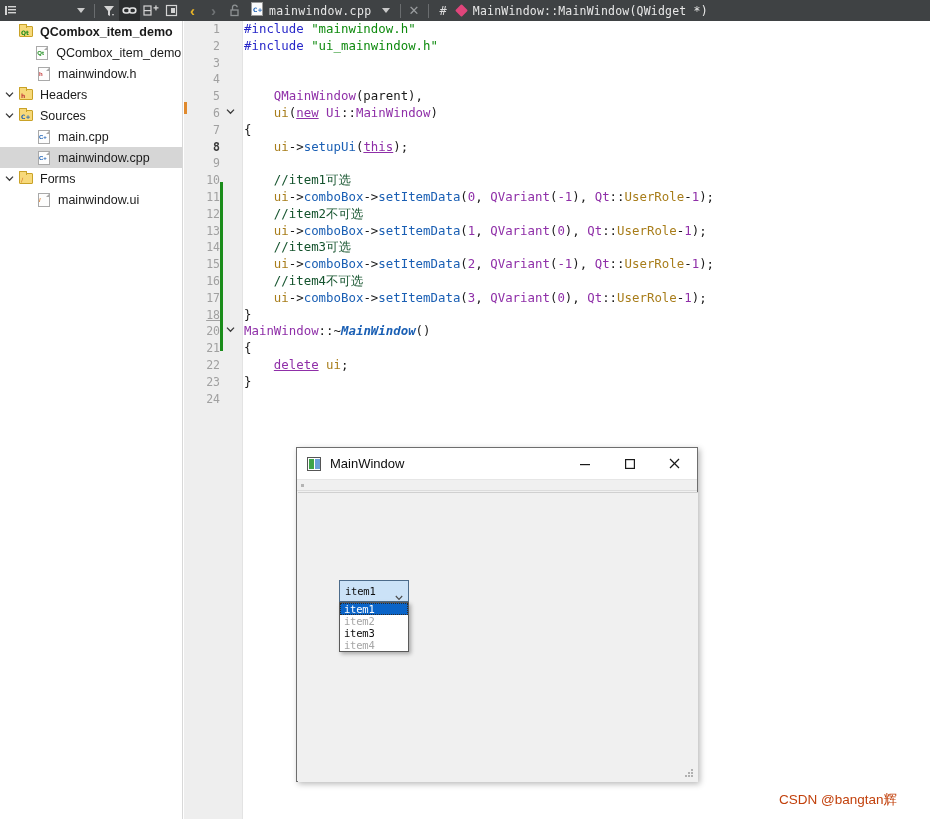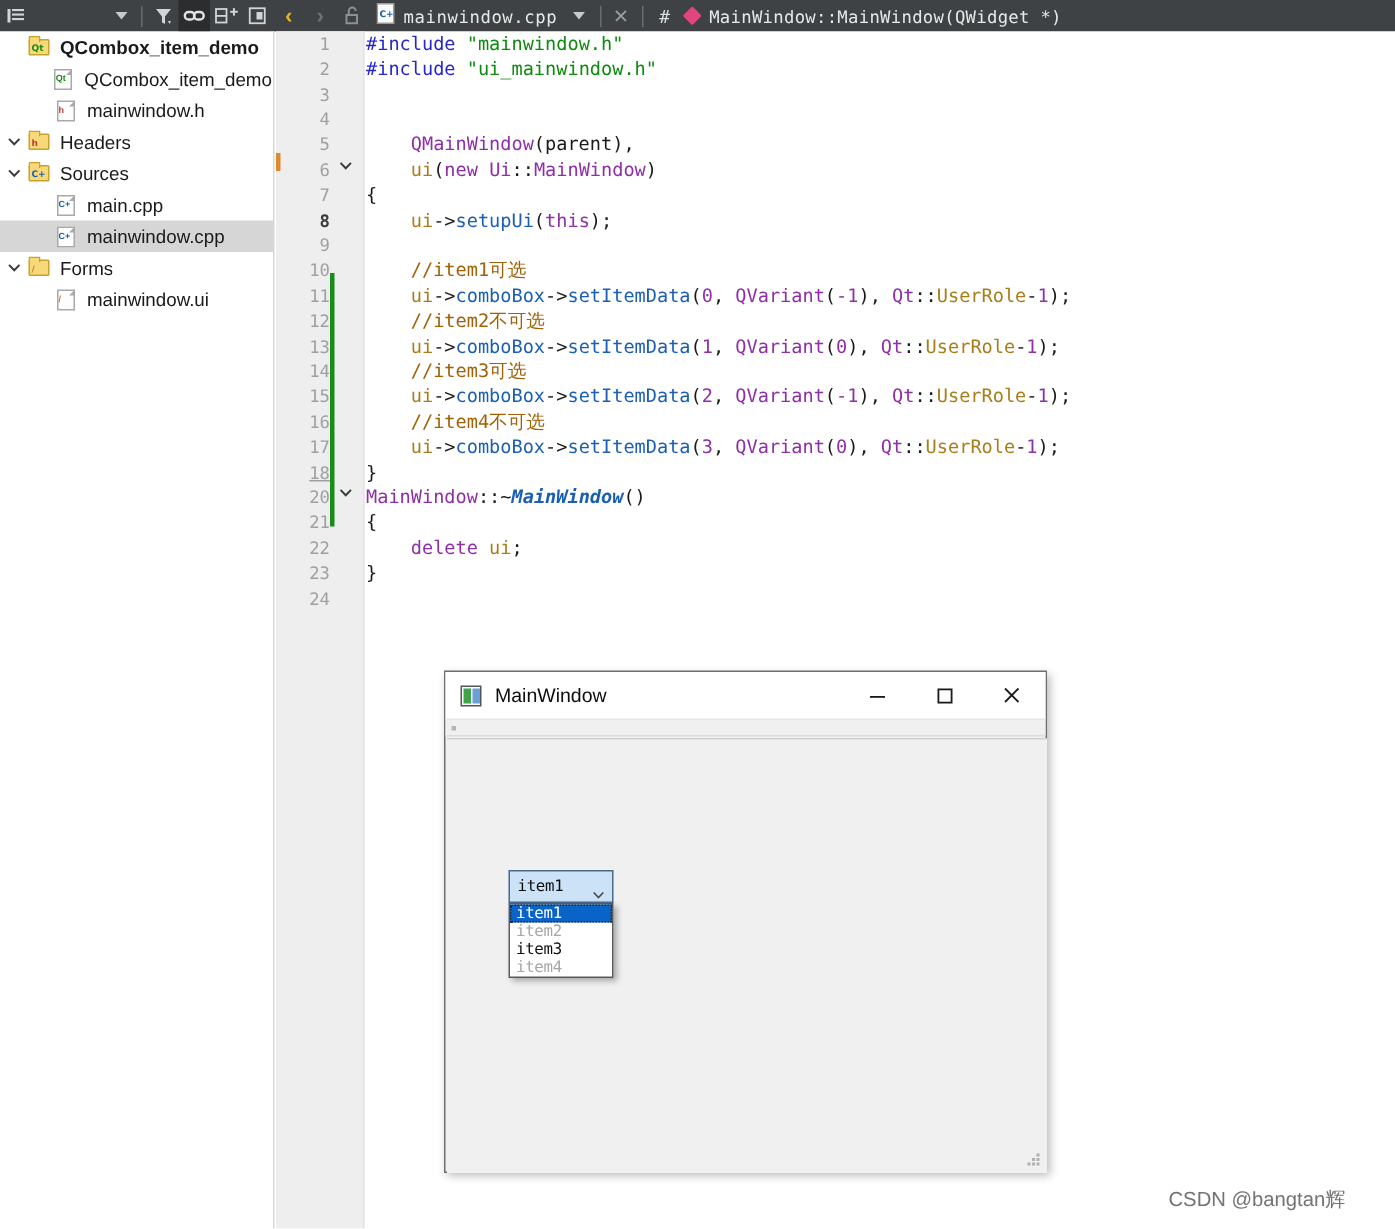--- a/index.html
+++ b/index.html
@@ -97,24 +97,24 @@
     text-align:right; color:#a0a0a0;
     font-family:"DejaVu Sans Mono", monospace; font-size:11.5px;
   }
   .lnum.cur { color:#3a3a3a; font-weight:bold; }
   .fold-ind { position:absolute; left:39px; width:12px; height:16.8px; line-height:16.8px;
               text-align:center; font-size:9px; color:#3a3a3a; }
 
   
   .t-pre  { color:#2727c9; }
   .t-str  { color:#0e8a0e; }
-  .t-cmt  { color:#a16207; }
+  .t-cmt  { color:#14532d; }
   .t-fn   { color:#1a5fb4; font-weight:bold; }
   .t-fnd  { color:#1a5fb4; font-weight:bold; font-style:italic; }
-  .t-kw   { color:#8f2fa8; }
+  .t-kw   { color:#8f2fa8;text-decoration:underline; }
   .t-num  { color:#8f2fa8; }
   .t-plain{ color:#1a1a1a; }
   .t-cls  { color:#8f2fa8; }
   .t-mem  { color:#1a5fb4; }
   .t-field{ color:#a87d1a; }
 
   
   .qtwin {
     position:absolute; left:296px; top:447px; width:402px; height:335px;
     background:#f0f0f0; border:1px solid #6e6e6e;
@@ -157,21 +157,21 @@
   .combo-item {
     height:12px; line-height:12px; padding-left:4px;
     font-family:"DejaVu Sans Mono", monospace; font-size:10.5px; letter-spacing:-0.2px;
     color:#0d0d0d; white-space:nowrap;
   }
   .combo-item.sel { background:#0a64c8; color:#ffffff; outline:1px dotted #2b2b2b; outline-offset:-1px; }
   .combo-item.disabled { color:#a6a6a6; }
 
   
   .watermark {
-    position:absolute; left:779px; top:791px; font-size:13.5px; color:#737373;
+    position:absolute; left:779px; top:791px; font-size:13.5px; color:#c2410c;
     font-family:"Liberation Sans", sans-serif; white-space:nowrap;
   }
 </style>
 </head>
 <body>
 
 <div id="root">
 
   <div class="toolbar">
     <div class="tb-left">

